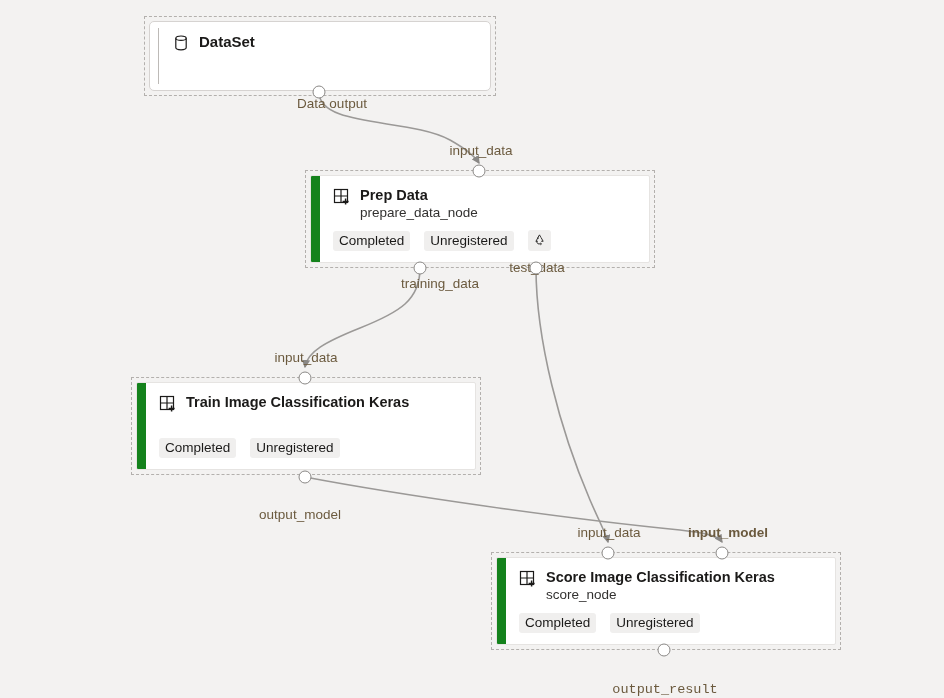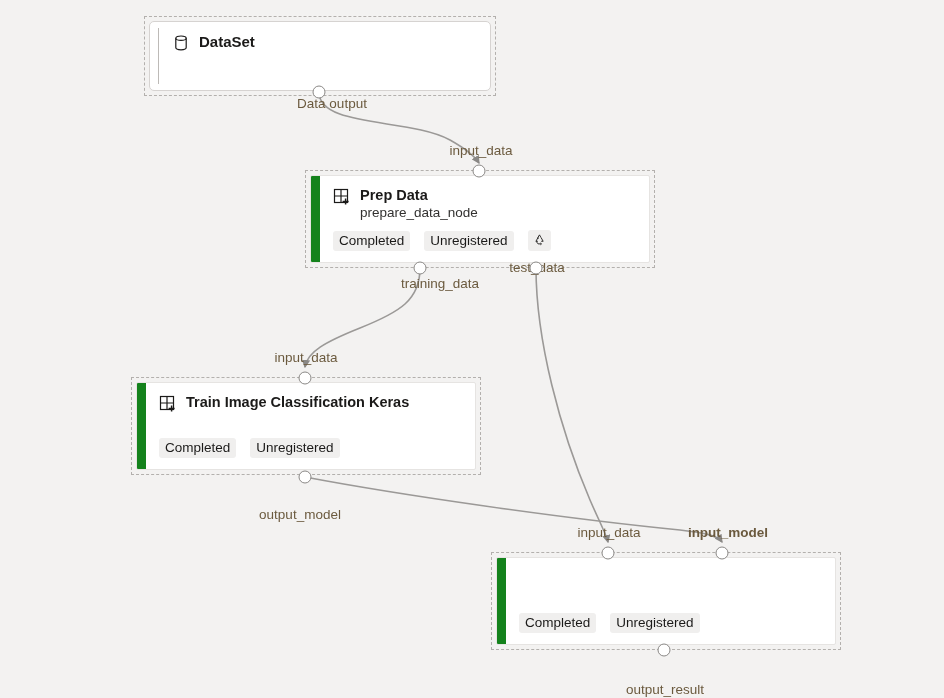--- a/index.html
+++ b/index.html
@@ -256,20 +256,35 @@
           <span class="badge">Unregistered</span>
         </div>
       </div>
     </div>
   </div>
 
   <div class="node" style="left:491px; top:552px; width:350px; height:98px;">
     <div class="node-inner">
       <div class="accent"></div>
       <div class="node-body">
+        <div class="title-row">
+          <span class="node-icon">
+            <svg viewBox="0 0 18 18" width="18" height="18">
+              <rect x="1.5" y="1.5" width="13" height="13" fill="none" stroke="#1b1a19" stroke-width="1.2"></rect>
+              <line x1="8" y1="1.5" x2="8" y2="14.5" stroke="#1b1a19" stroke-width="1.2"></line>
+              <line x1="1.5" y1="8" x2="14.5" y2="8" stroke="#1b1a19" stroke-width="1.2"></line>
+              <line x1="12.6" y1="10.4" x2="12.6" y2="16.4" stroke="#1b1a19" stroke-width="1.5"></line>
+              <line x1="9.6" y1="13.4" x2="15.6" y2="13.4" stroke="#1b1a19" stroke-width="1.5"></line>
+            </svg>
+          </span>
+          <div class="titles">
+            <span class="node-title">Score Image Classification Keras</span>
+            <span class="node-subtitle">score_node</span>
+          </div>
+        </div>
         <div class="badge-row">
           <span class="badge">Completed</span>
           <span class="badge">Unregistered</span>
         </div>
       </div>
     </div>
   </div>
 
   <div class="port" style="left:319px; top:92px;"></div>
   <div class="port-label" style="left:332px; top:96px;">Data output</div>
@@ -289,15 +304,15 @@
   <div class="port" style="left:305px; top:477px;"></div>
   <div class="port-label" style="left:300px; top:483px;margin-top:24px;">output_model</div>
 
   <div class="port" style="left:608px; top:553px;"></div>
   <div class="port-label" style="left:609px; top:525px;">input_data</div>
 
   <div class="port" style="left:722px; top:553px;"></div>
   <div class="port-label" style="left:728px; top:525px;font-weight:bold;">input_model</div>
 
   <div class="port" style="left:664px; top:650px;"></div>
-  <div class="port-label" style="left:665px; top:682px;">output_result</div>
+  <div class="port-label" style="left:665px; top:682px;font-family:Liberation Mono, monospace;">output_result</div>
 
 </div>
 
 </body></html>

